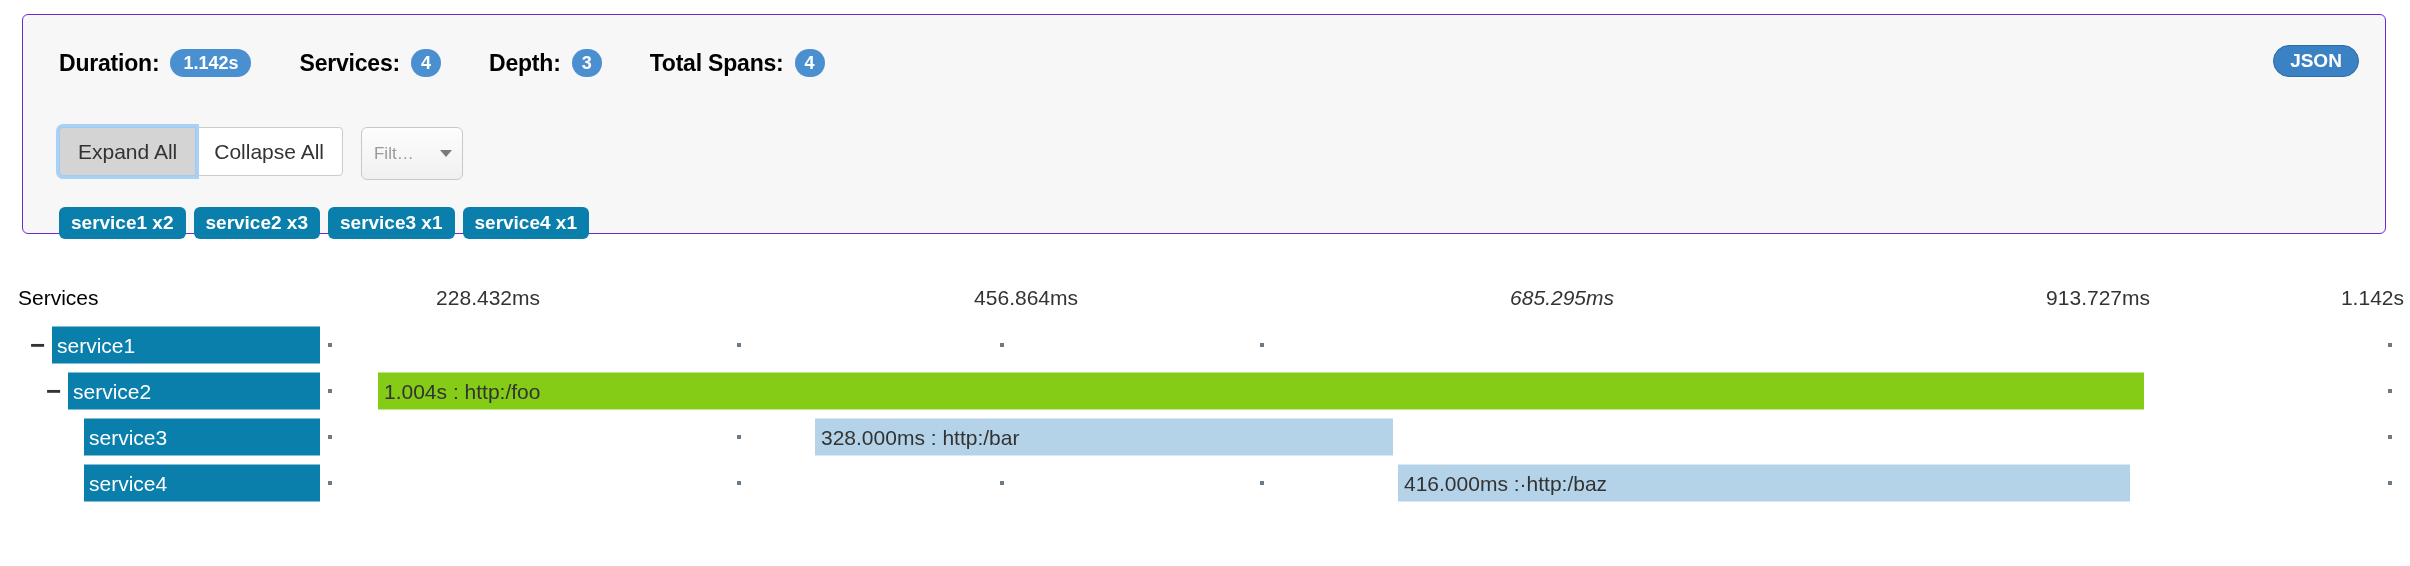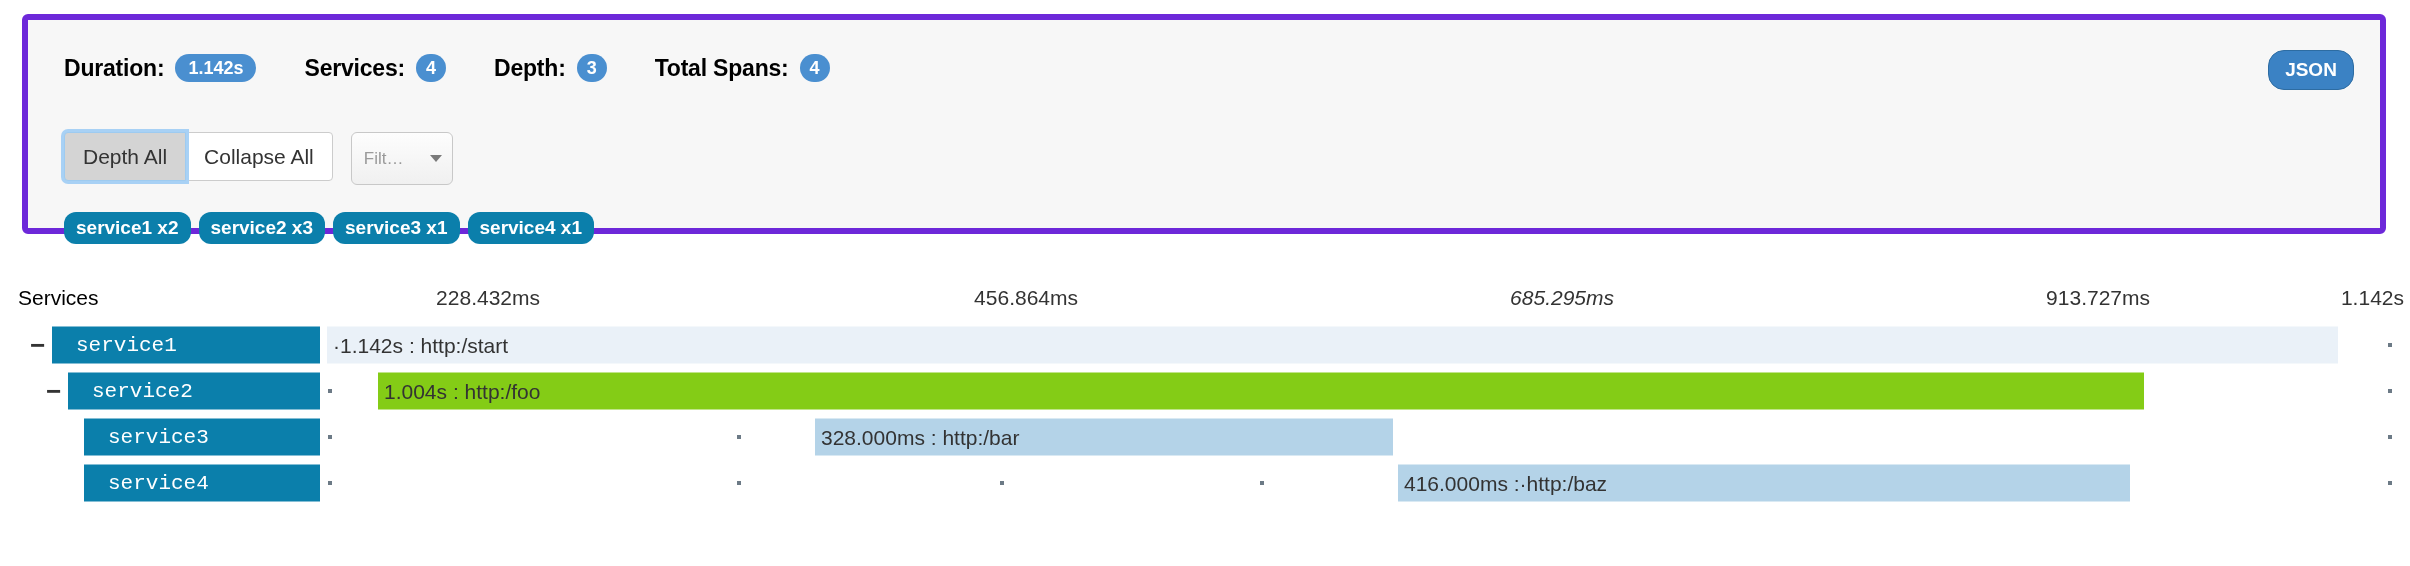--- a/index.html
+++ b/index.html
@@ -17,21 +17,21 @@
 
   
   #trace-summary-panel {
     position: absolute;
     left: 22px;
     top: 14px;
     width: 2364px;
     height: 220px;
     box-sizing: border-box;
     background: #f7f7f7;
-    border: 6px solid #6d28d9;
+    border: 1px solid #6d28d9;
     border-radius: 6px;
   }
 
   #summary-stats-row {
     position: absolute;
     left: 36px;
     top: 28px;
     height: 40px;
     display: flex;
     align-items: center;
@@ -67,21 +67,21 @@
   .stat-badge.wide { padding: 0 13px; }
 
   #json-button {
     position: absolute;
     right: 26px;
     top: 30px;
     display: inline-flex;
     align-items: center;
     justify-content: center;
     width: 86px;
-    height: 40px;
+    height: 32px;
     box-sizing: border-box;
     background: #3b82c4;
     border: 1px solid #2d6ca2;
     border-radius: 16px;
     color: #ffffff;
     font-size: 19px;
     font-weight: bold;
     cursor: pointer;
   }
 
@@ -154,21 +154,21 @@
     display: inline-flex;
     align-items: center;
     height: 32px;
     padding: 0 12px;
     margin-right: 8px;
     box-sizing: border-box;
     background: #0b7fab;
     color: #ffffff;
     font-size: 19px;
     font-weight: bold;
-    border-radius: 12px;
+    border-radius: 6px;
     cursor: pointer;
     white-space: nowrap;
   }
 
   
   #timeline {
     position: absolute;
     left: 0;
     top: 280px;
     width: 2410px;
@@ -213,24 +213,23 @@
     position: absolute;
     top: 50%;
     transform: translateY(-50%);
     height: 37px;
     box-sizing: border-box;
     background: #0b7fab;
     color: #ffffff;
     font-size: 21px;
     display: flex;
     align-items: center;
-    padding-left: 24px;
-    cursor: pointer;
-    white-space: nowrap;
-    font-family: Liberation Mono, monospace;
+    padding-left: 5px;
+    cursor: pointer;
+    white-space: nowrap;
   }
   .span-bar {
     position: absolute;
     top: 50%;
     transform: translateY(-50%);
     height: 37px;
     box-sizing: border-box;
     display: flex;
     align-items: center;
     cursor: pointer;
@@ -271,21 +270,21 @@
       </div>
       <div class="stat-group">
         <span class="stat-label">Total Spans:</span>
         <span class="stat-badge">4</span>
       </div>
     </div>
 
   <div id="json-button">JSON</div>
 
   <div id="controls-row">
-    <button class="btn" id="expand-all-button">Depth All</button>
+    <button class="btn" id="expand-all-button">Expand All</button>
     <button class="btn" id="collapse-all-button">Collapse All</button>
     <div id="filter-select">
       <span class="ph">Filt…</span>
       <span class="caret"></span>
     </div>
   </div>
 
   <div id="service-tags-row">
       <div class="service-tag">service1 x2</div>
       <div class="service-tag">service2 x3</div>
@@ -305,23 +304,20 @@
     </div>
   <div id="span-rows">
       <div class="span-row">
         <span class="span-toggle" style="left: 30px;">−</span>
         <div class="service-label" style="left: 52px; width: 268px; background: rgb(11, 127, 171);">service1</div>
         <span class="grid-dot" style="left: 330px;"></span>
         <span class="grid-dot" style="left: 739px;"></span>
         <span class="grid-dot" style="left: 1002px;"></span>
         <span class="grid-dot" style="left: 1262px;"></span>
         <span class="grid-dot" style="left: 2390px;"></span>
-        <div class="span-bar" style="left: 327px; width: 2011px; background: rgb(234, 241, 248);">
-          <span class="span-text">·1.142s : http:/start</span>
-        </div>
       </div>
       <div class="span-row">
         <span class="span-toggle" style="left: 46px;">−</span>
         <div class="service-label" style="left: 68px; width: 252px; background: rgb(11, 127, 171);">service2</div>
         <span class="grid-dot" style="left: 330px;"></span>
         <span class="grid-dot" style="left: 739px;"></span>
         <span class="grid-dot" style="left: 1002px;"></span>
         <span class="grid-dot" style="left: 1262px;"></span>
         <span class="grid-dot" style="left: 2390px;"></span>
         <div class="span-bar" style="left: 378px; width: 1766px; background: #84cc16;">

